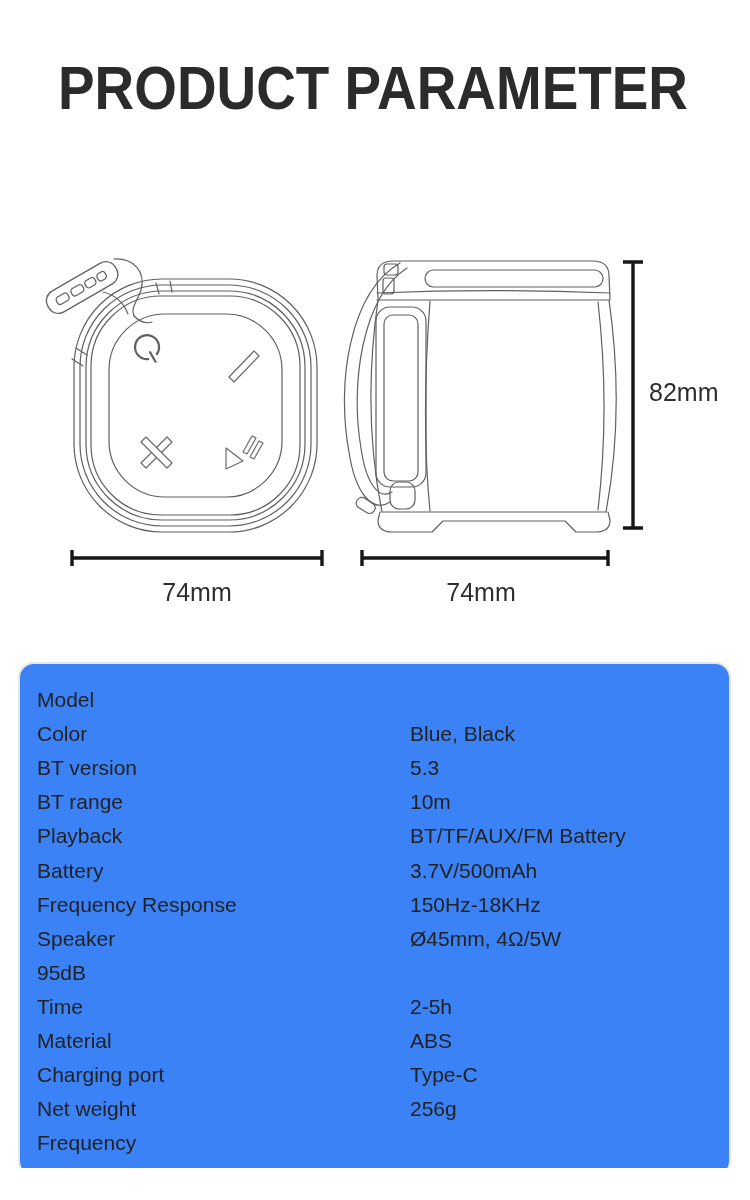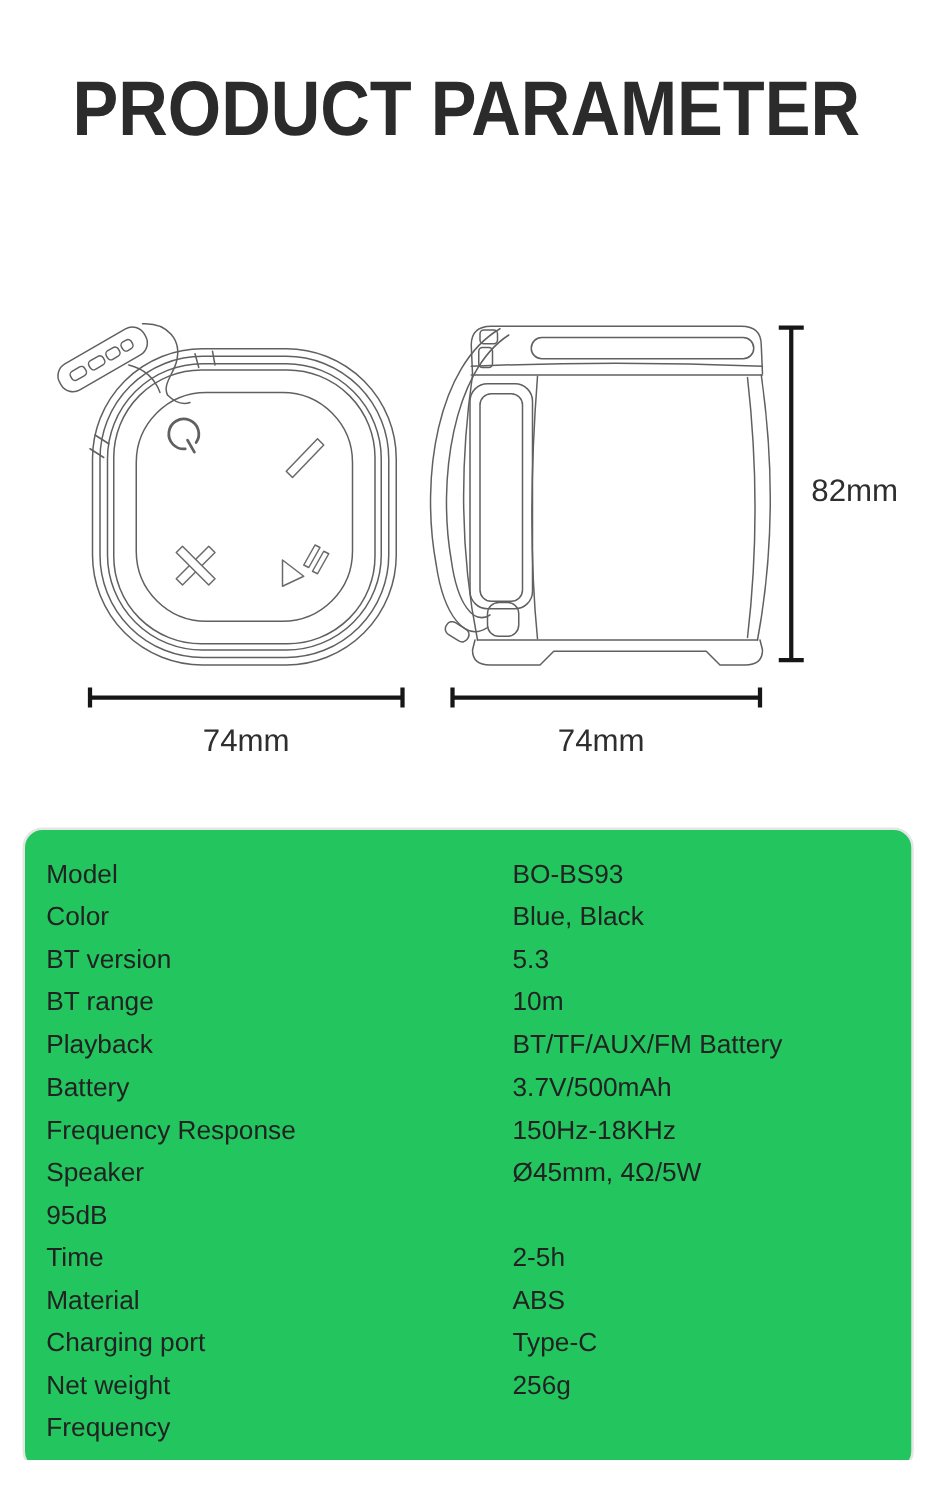--- a/index.html
+++ b/index.html
@@ -8,21 +8,21 @@
   .title{position:absolute;left:58px;top:57px;margin:0;font-size:62px;line-height:1;
          font-weight:700;color:#2b2b2b;letter-spacing:0;white-space:nowrap;
          transform:scaleX(0.885);transform-origin:left top;}
   .diagram-svg{position:absolute;left:0;top:0;width:750px;height:1200px;}
   .art{stroke:#606060;stroke-width:1.2;fill:none;stroke-linecap:round;stroke-linejoin:round;}
   .art-fill{stroke:#6a6a6a;stroke-width:1.2;fill:#ffffff;stroke-linejoin:round;}
   .dim{stroke:#161616;stroke-width:3.4;fill:none;}
   .dim-text{font-family:"Liberation Sans",sans-serif;font-size:25px;fill:#2e2e2e;}
   .spec-card{position:absolute;left:18px;top:662px;width:713px;height:515px;
              box-sizing:border-box;border:2px solid #e5e5e5;border-radius:16px;
-             background:#22c55e;padding:19px 0 0 17px;}
+             background:#3b82f6;padding:19px 0 0 17px;}
   .spec-row{display:flex;align-items:center;height:34.1px;font-size:21px;color:#222222;}
   .spec-label{width:373px;flex:none;}
   .spec-value{flex:1;}
 </style>
 </head>
 <body>
 
 <div class="page">
 
   <h1 class="title">PRODUCT PARAMETER</h1>
@@ -108,21 +108,20 @@
     <g>
       <path class="dim" d="M362 558 L608 558 M362 550 L362 566 M608 550 L608 566"></path>
       <text class="dim-text" x="481" y="601" text-anchor="middle">74mm</text>
     </g>
   </svg>
 
   <section class="spec-card">
     <div>
         <div class="spec-row">
       <span class="spec-label">Model</span>
-      <span class="spec-value">BO-BS93</span>
     </div>
         <div class="spec-row">
       <span class="spec-label">Color</span>
       <span class="spec-value">Blue, Black</span>
     </div>
         <div class="spec-row">
       <span class="spec-label">BT version</span>
       <span class="spec-value">5.3</span>
     </div>
         <div class="spec-row">

